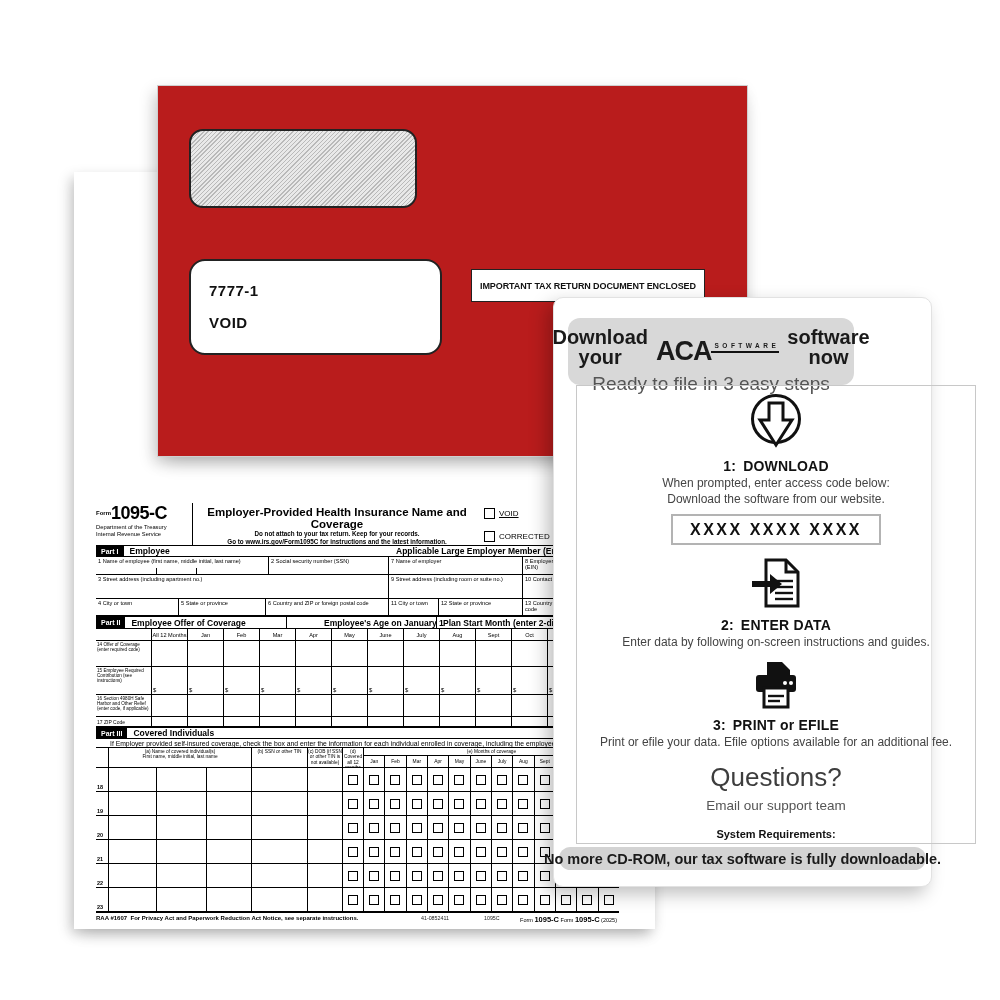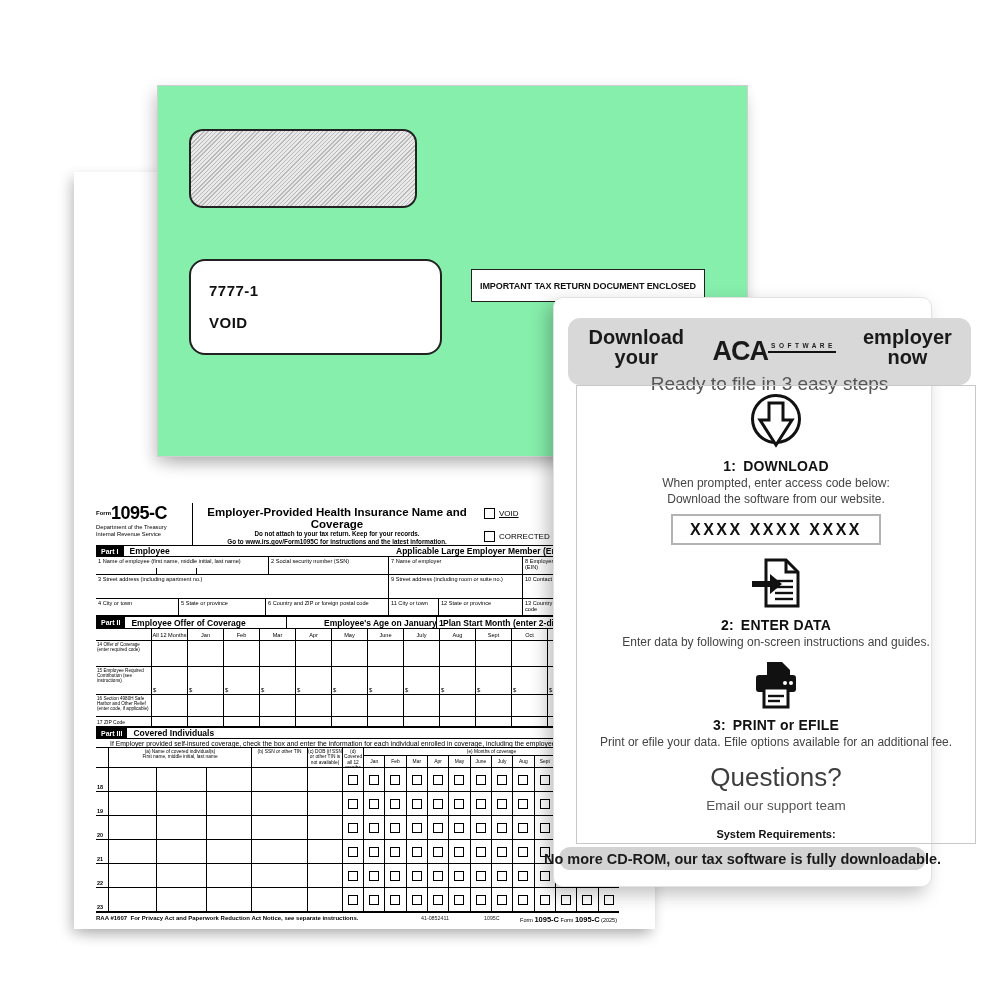--- a/index.html
+++ b/index.html
@@ -8,21 +8,21 @@
     font-family:"Liberation Sans","DejaVu Sans",sans-serif;color:#111;
     -webkit-text-size-adjust:none;overflow:hidden;
   }
   
   .sheet{
     position:absolute;left:74px;top:172px;width:581px;height:757px;background:#fff;
     box-shadow:-4px 5px 12px rgba(0,0,0,.18), 0 8px 16px -6px rgba(0,0,0,.22);
     overflow:hidden;
   }
   .envelope{
-    position:absolute;left:157px;top:85px;width:589px;height:370px;background:#86efac;
+    position:absolute;left:157px;top:85px;width:589px;height:370px;background:#b91c1c;
     border:1px solid #cfcfcf;
     box-shadow:-4px 6px 14px rgba(0,0,0,.16), 0 10px 18px -8px rgba(0,0,0,.25);
   }
   .env-window-top{
     position:absolute;left:31px;top:43px;width:224px;height:75px;
     border:2px solid #222;border-radius:14px;
     background:repeating-linear-gradient(135deg,#b9b9b9 0px,#b9b9b9 1px,#e9e9e9 1px,#e9e9e9 3px);
   }
   .env-window-addr{
     position:absolute;left:31px;top:173px;width:253px;height:96px;background:#fff;
@@ -35,21 +35,21 @@
     display:flex;align-items:center;justify-content:center;background:#fff;
     font-size:9px;font-weight:700;letter-spacing:-0.1px;text-align:center;
   }
   
   .card{
     position:absolute;left:553px;top:297px;width:377px;height:588px;background:#fff;
     border:1px solid #e2e2e2;border-radius:10px;
     box-shadow:-6px 7px 18px rgba(0,0,0,.25);
   }
   .card-header{
-    position:absolute;left:14px;top:20px;width:403px;height:67px;background:#d8d8d8;
+    position:absolute;left:14px;top:20px;width:286px;height:67px;background:#d8d8d8;
     border-radius:12px;text-align:center;
   }
   .hl1{display:flex;justify-content:center;align-items:center;gap:8px;margin-top:9px;
        font-size:20px;font-weight:700;color:#1a1a1a;line-height:1;}
   .aca{display:flex;flex-direction:row;align-items:flex-start;transform:translateY(5px);}
   .aca-word{font-size:27px;font-weight:900;letter-spacing:-1px;line-height:.8;}
   .aca-sub{font-size:6.5px;font-weight:700;letter-spacing:3.5px;border-bottom:2px solid #111;
            padding:1px 0 1px 3px;margin-top:1px;}
   .hl2{font-size:19px;color:#555;margin-top:7px;line-height:1;}
   .card-body{
@@ -643,21 +643,21 @@
 </div>
 
 <div class="card">
   <div class="card-header">
     <div class="hl1">
       <span>Download your</span>
       <span class="aca">
         <span class="aca-word">ACA</span>
         <span class="aca-sub">SOFTWARE</span>
       </span>
-      <span>employer now</span>
+      <span>software now</span>
     </div>
     <div class="hl2">Ready to file in 3 easy steps</div>
   </div>
 
   <div class="card-body">
 
     <div class="step-ico">
       <svg width="56" height="58" viewBox="0 0 56 58">
         <circle cx="28" cy="26" r="23.5" fill="none" stroke="#111" stroke-width="3"></circle>
         <path d="M21 10 h14 v17 h9 L28 52 L12 27 h9 Z" fill="#fff" stroke="#111" stroke-width="3" stroke-linejoin="miter"></path>

